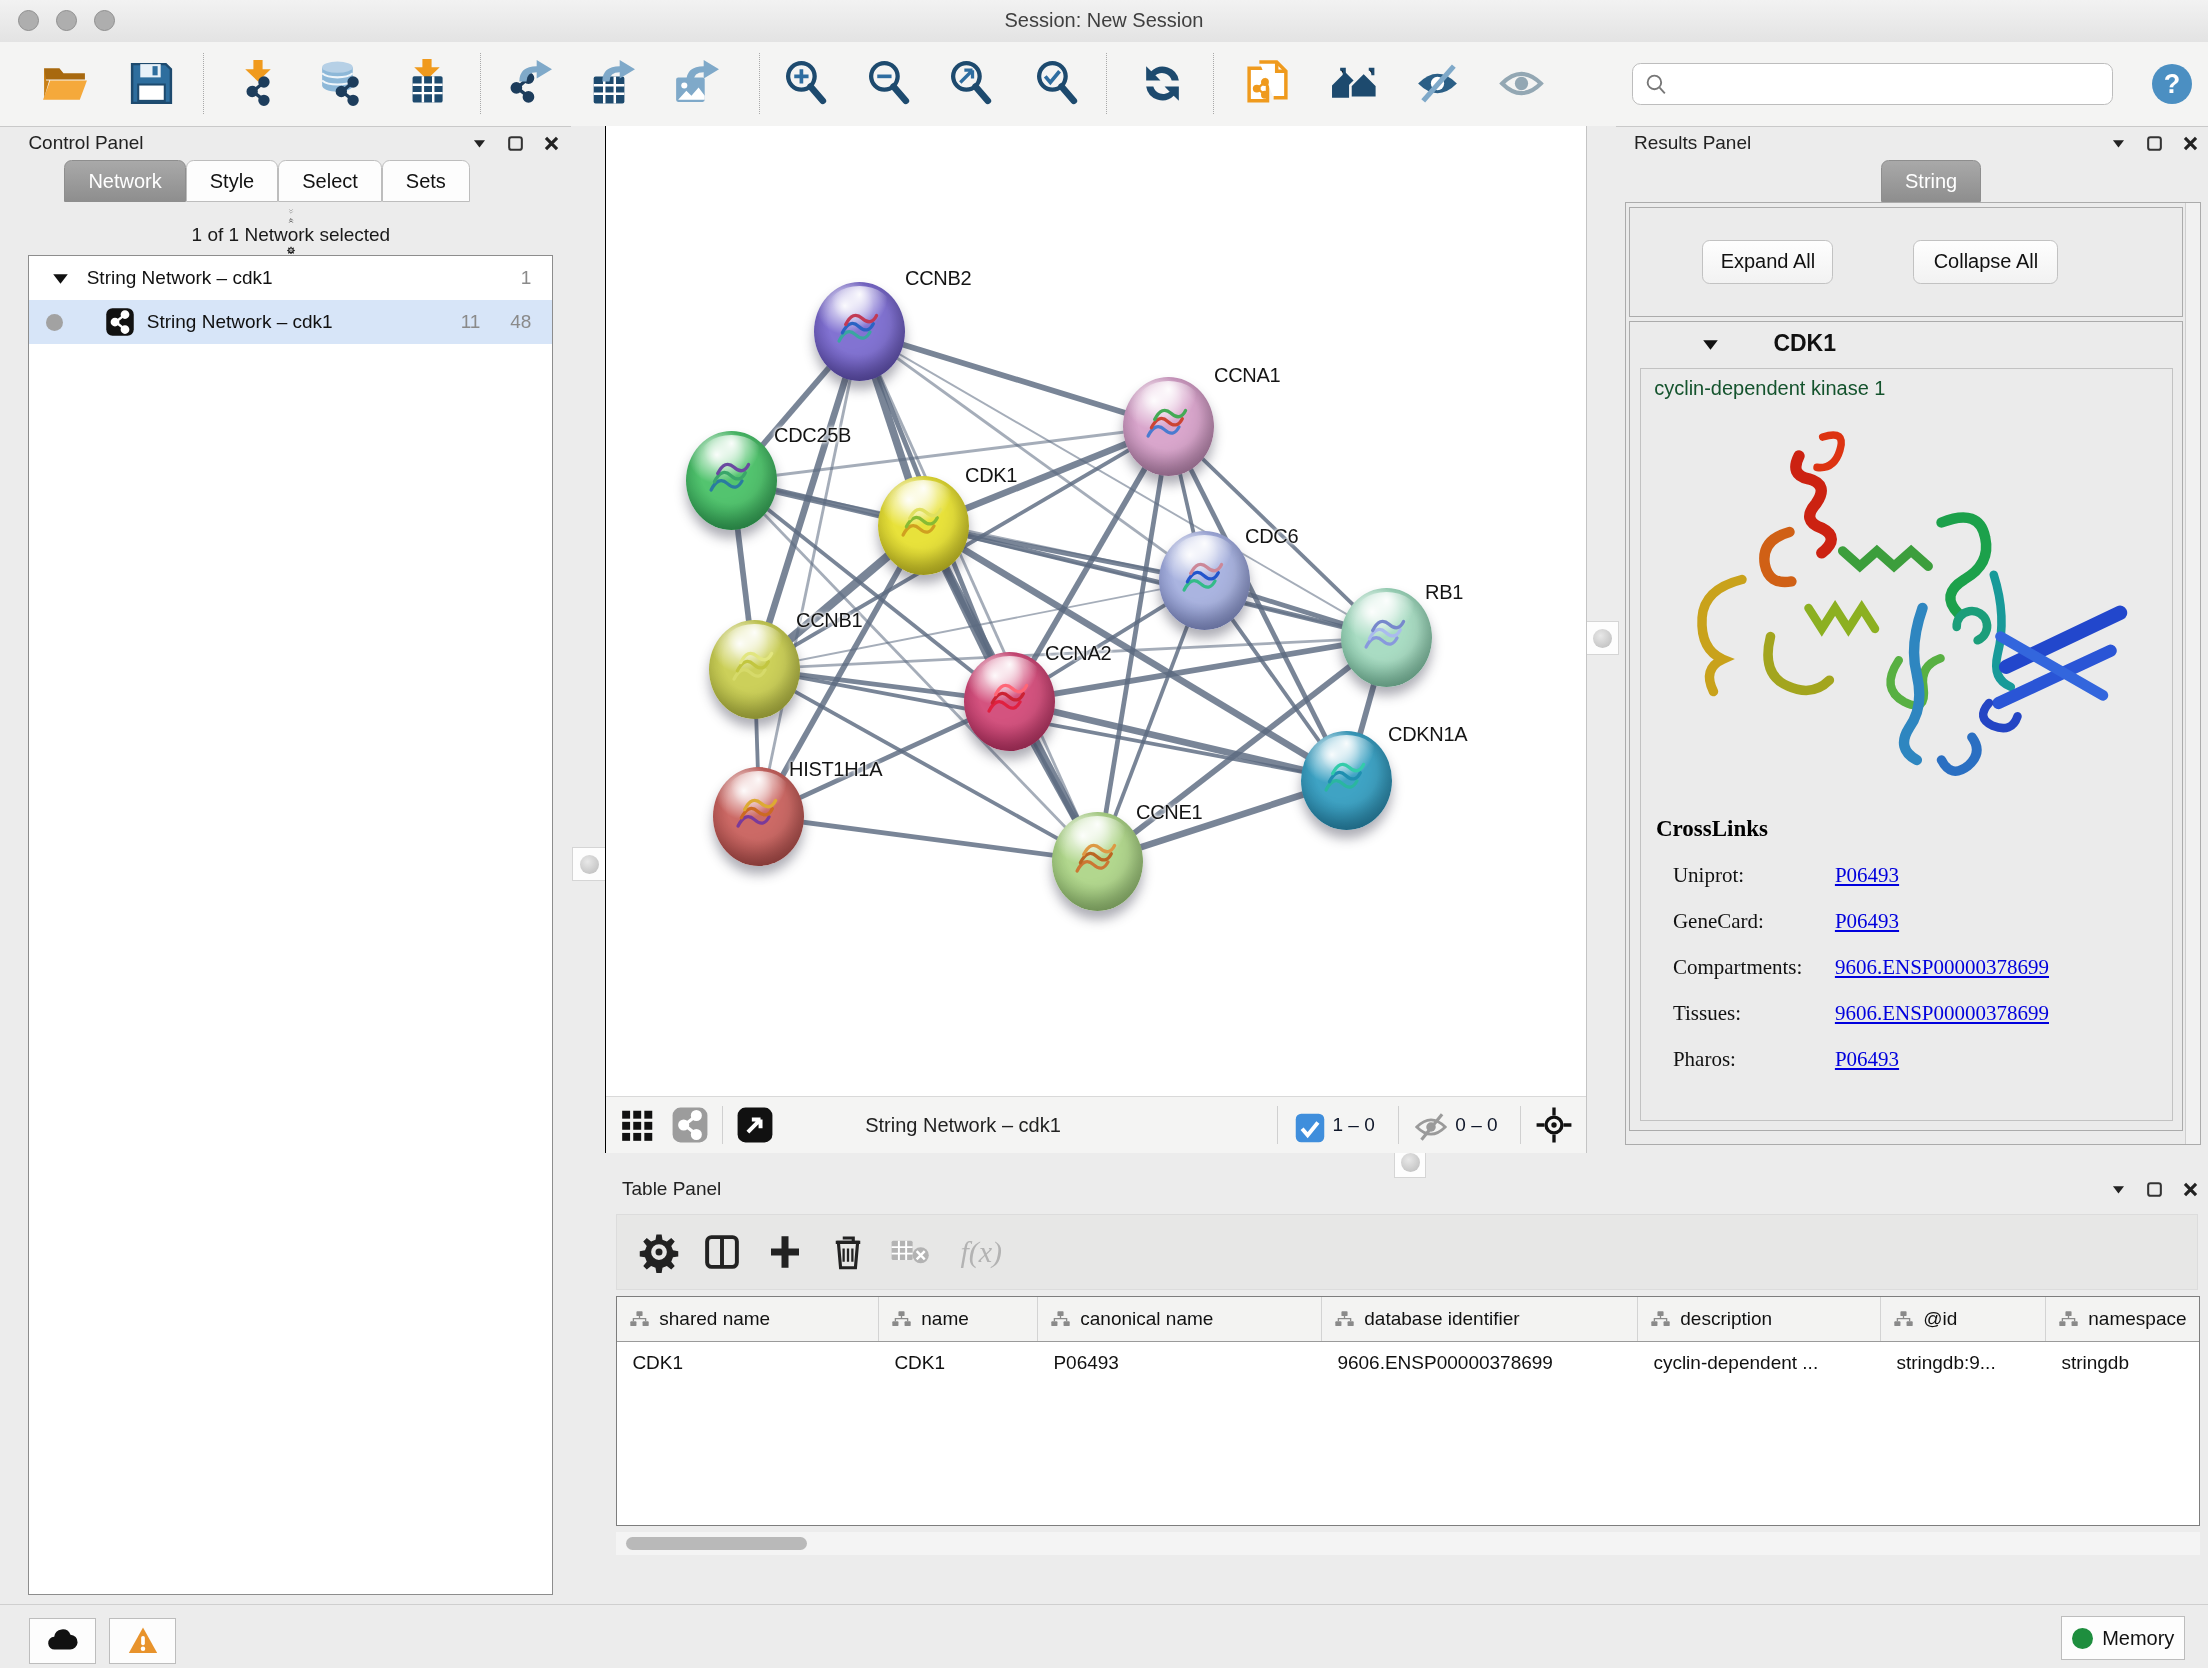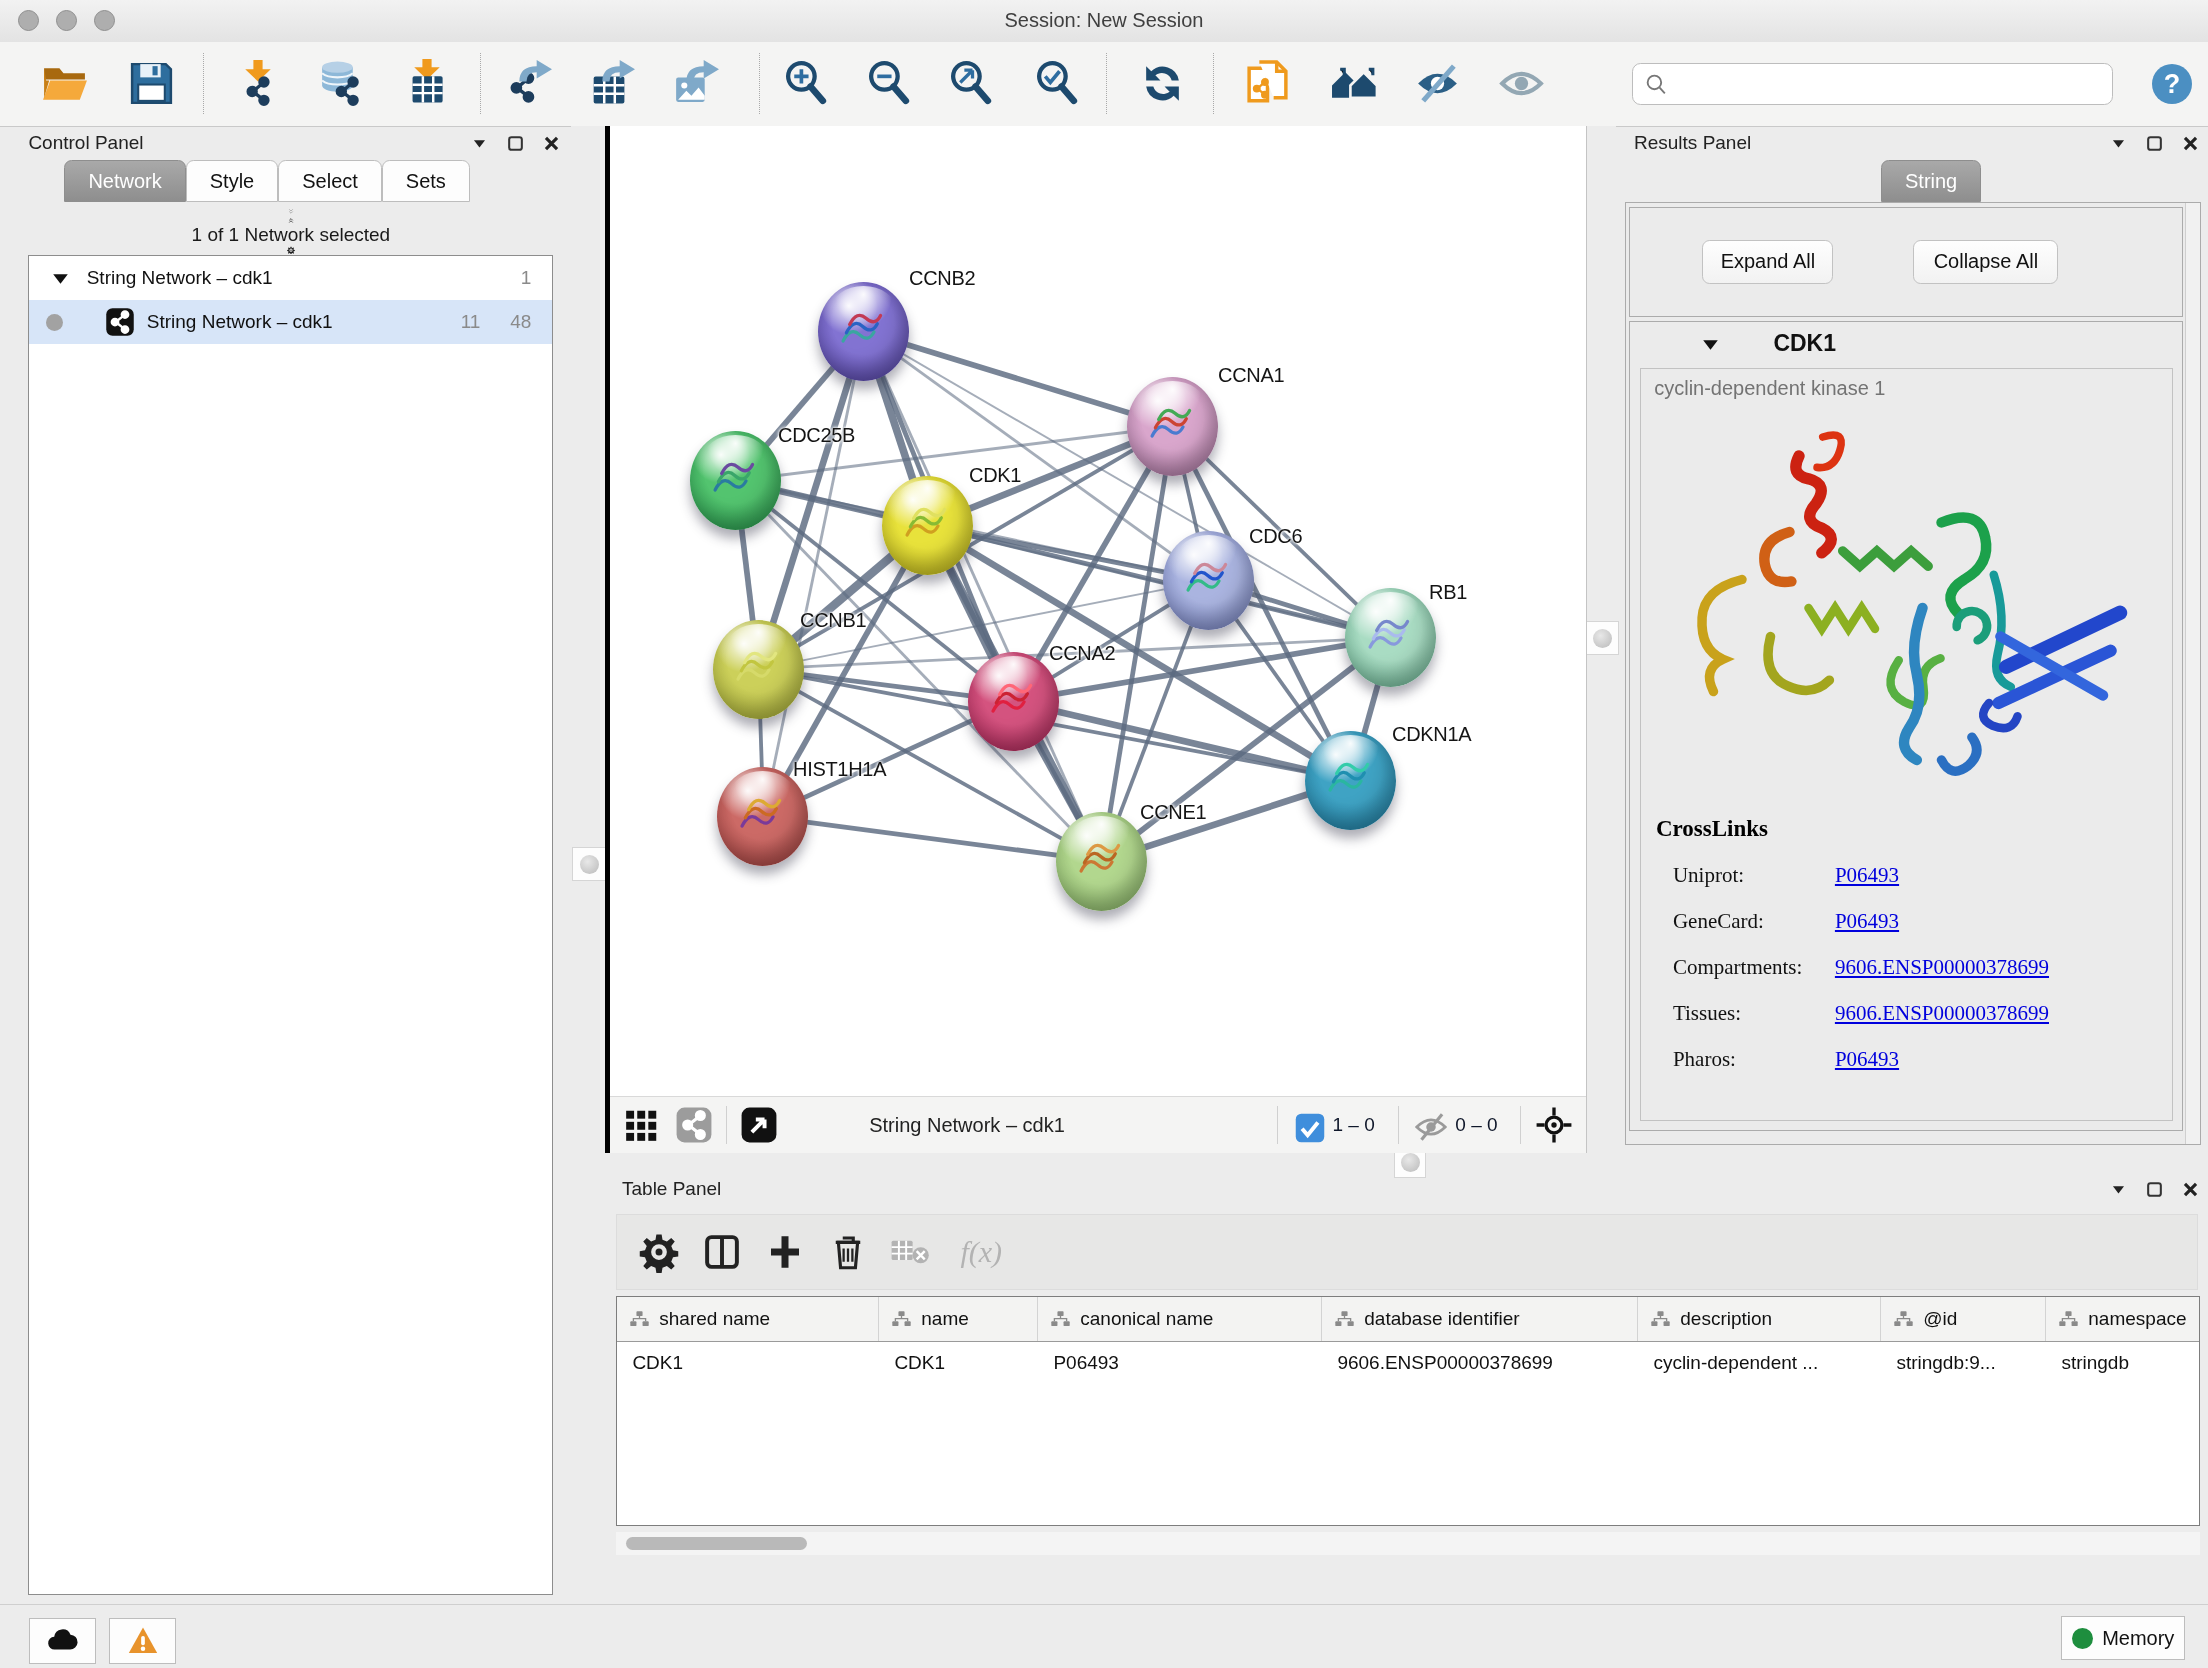--- a/index.html
+++ b/index.html
@@ -30,21 +30,21 @@
   #cpsub .summary{flex:1;text-align:center;font-size:19px;color:#1a1a1a;}
   #cplist{position:absolute;left:17px;right:17px;top:129px;bottom:9.5px;background:#fff;border:1.9px solid #8d8d8d;}
   .cprow{position:relative;height:44px;display:flex;align-items:center;font-size:19px;color:#111;}
   .cprow.sel{background:#d7e5f8;}
   .cprow .cnt{color:#8a8a8a;}
   
   .vsplit{position:absolute;background:#ececec;}
   .handle{position:absolute;width:32px;height:32px;background:#fdfdfd;border:1px solid #d5d5d5;display:flex;align-items:center;justify-content:center;}
   .handle i{width:19px;height:19px;border-radius:50%;background:radial-gradient(circle at 40% 35%,#e8e8e8,#b9b9b9);display:block;}
   
-  #netview{position:absolute;left:605px;top:126px;width:982px;height:1027px;background:#fff;border-left:5px solid #000000;border-right:1px solid #c4c4c4;box-sizing:border-box;}
+  #netview{position:absolute;left:605px;top:126px;width:982px;height:1027px;background:#fff;border-left:1px solid #000000;border-right:1px solid #c4c4c4;box-sizing:border-box;}
   #netcanvas{position:absolute;left:0;top:0;width:982px;height:970px;overflow:hidden;}
   #edges{position:absolute;left:0;top:0;}
   .node{position:absolute;width:91px;height:99px;border-radius:50%;cursor:pointer;}
   .node .gloss{position:absolute;left:14%;top:4%;width:72%;height:48%;border-radius:50%;background:radial-gradient(ellipse at 50% 18%,rgba(255,255,255,.95),rgba(255,255,255,0) 62%);}
   .node svg{position:absolute;left:18%;top:22%;width:64%;height:60%;}
   .nlabel{position:absolute;font-size:20px;color:#141414;letter-spacing:-0.3px;text-shadow:0 0 2.9px #fff,0 0 2.9px #fff,0 0 4.8px #fff;white-space:nowrap;}
   #netfoot{position:absolute;left:0;bottom:0;width:100%;height:57px;background:#f4f4f3;border-top:1px solid #d9d9d9;display:flex;align-items:center;box-sizing:border-box;}
   #netfoot .fic{width:38px;height:38px;margin-left:13.3px;cursor:pointer;}
   #netfoot .fic svg{width:38px;height:38px;}
   .fsep{width:0;height:38px;border-left:1px solid #d0d0d0;margin:0 13.3px;}
@@ -53,21 +53,21 @@
   
   #rpanel{position:absolute;left:1617px;top:126px;width:592px;height:1027px;}
   #rtab{position:absolute;left:264px;top:34px;}
   #rbody{position:absolute;left:7.6px;right:7.6px;top:76px;bottom:7.6px;border:1px solid #ababab;background:#ebebeb;}
   #rbtnbox{position:absolute;left:3.8px;right:17px;top:3.8px;height:108px;border:1px solid #ababab;}
   .rbtn{position:absolute;top:32px;height:42px;border:1px solid #c2c2c2;border-radius:7.6px;background:linear-gradient(#fefefe,#f2f2f2);font-size:20px;color:#111;display:flex;align-items:center;justify-content:center;cursor:pointer;}
   #rsection{position:absolute;left:3.8px;right:17px;top:118px;bottom:13.3px;border:1px solid #ababab;}
   #rsechead{position:absolute;left:0;top:0;right:0;height:44px;}
   #rgene{position:absolute;left:143px;top:7.6px;font-size:23px;font-weight:bold;color:#111;}
   #rinner{position:absolute;left:9.5px;right:9.5px;top:46px;bottom:9.5px;border:1px solid #c2c2c2;}
-  #rdesc{position:absolute;left:13.3px;top:7.6px;font-size:20px;color:#737373;}
+  #rdesc{position:absolute;left:13.3px;top:7.6px;font-size:20px;color:#14532d;}
   #protein{position:absolute;left:15px;top:49px;}
   #xlinks{position:absolute;left:15px;top:447px;right:9.5px;font-family:"Liberation Serif",serif;}
   #xlhead{font-size:23px;font-weight:bold;color:#000;}
   .xlrow{display:flex;margin-top:21px;}
   .xlrow .xl{width:179px;font-size:21px;color:#111;padding-left:17px;box-sizing:border-box;}
   .xlrow a{font-size:21px;color:#0000dd;text-decoration:underline;cursor:pointer;}
   #rscroll{position:absolute;right:0;top:0;bottom:0;width:14.3px;background:#f1f1f1;border-left:1px solid #cfcfcf;}
   
   #tpanel{position:absolute;left:605px;top:1172px;width:1604px;height:432px;}
   #ttoolbar{position:absolute;left:11.4px;top:42px;right:11.4px;height:74px;background:#e7e7e6;border:1px solid #dcdcdc;display:flex;align-items:center;}

